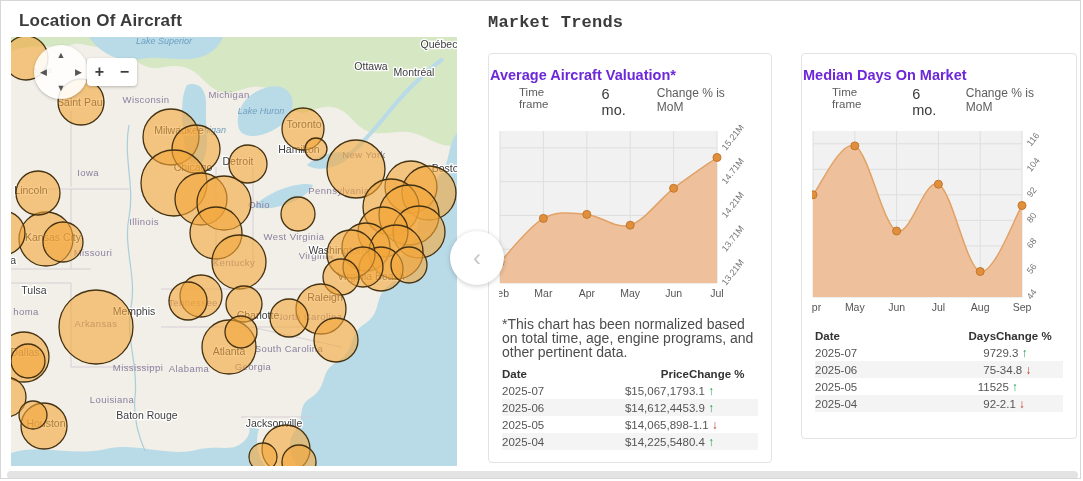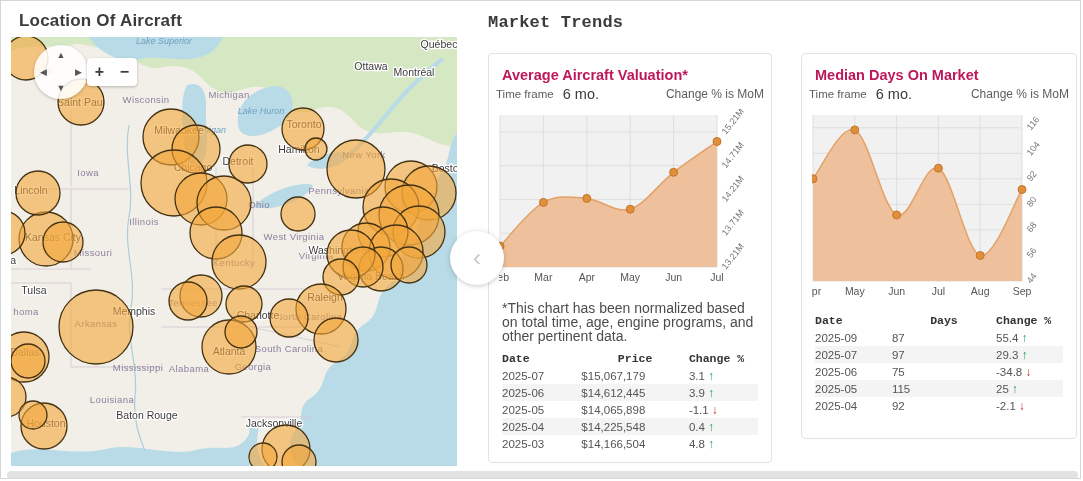--- a/index.html
+++ b/index.html
@@ -15,32 +15,32 @@
   .pan-up{left:50%;top:6px;transform:translateX(-50%);}
   .pan-down{left:50%;bottom:6px;transform:translateX(-50%);}
   .pan-left{left:6px;top:50%;transform:translateY(-50%);}
   .pan-right{right:6px;top:50%;transform:translateY(-50%);}
   .zoom-ctl{position:absolute;left:86px;top:57px;width:50px;height:28px;background:#fff;border-radius:4px;box-shadow:0 1px 3px rgba(0,0,0,.25);display:flex;z-index:4;}
   .zoom-ctl button{flex:1;border:none;background:transparent;font-size:16px;font-weight:700;color:#3c3c3c;cursor:pointer;padding:0;line-height:26px;font-family:"Liberation Sans",sans-serif;}
   
   .trend-card{position:absolute;background:#fff;border:1px solid #e3e3e3;border-radius:4px;box-sizing:border-box;overflow:hidden;}
   #card-0{left:487px;top:52px;width:284px;height:410px;}
   #card-1{left:800px;top:52px;width:276px;height:386px;}
-  .card-title{margin:13px 13px 3px;font-size:14.5px;font-weight:700;color:#be185d;}
-  .meta-row{display:flex;align-items:center;margin:3px 7px 7px;}
+  .card-title{margin:13px 1px 3px;font-size:14.5px;font-weight:700;color:#6d28d9;}
+  .meta-row{display:flex;align-items:flex-start;margin:3px 30px 7px;gap:24px;}
   .meta-label{font-size:11.5px;color:#5d5d5d;}
   .meta-value{font-size:14.5px;color:#3a3a3a;margin-left:9px;}
   .meta-note{font-size:12px;color:#5d5d5d;margin-left:auto;}
   .chart-wrap{margin:4px 6px 0 10px;}
   .footnote{margin:10px 13px 2px;font-size:14px;line-height:14px;color:#4c4c4c;}
   table.mini{border-collapse:collapse;width:calc(100% - 26px);margin:7px 13px 0;font-size:11.5px;}
-  table.mini th{font-weight:700;color:#333;padding:2px 0;font-family:Liberation Mono, monospace;}
+  table.mini th{font-weight:700;color:#333;padding:2px 0;}
   table.mini td{color:#555;padding:1.5px 0;}
   table.mini th:first-child,table.mini td:first-child{text-align:left;width:31%;}
-  table.mini th:nth-child(2),table.mini td:nth-child(2){width:42%;}
+  table.mini th:nth-child(2),table.mini td:nth-child(2){text-align:right;width:42%;}
   table.mini th:last-child,table.mini td:last-child{text-align:left;}
   table.mini tbody tr:nth-child(even){background:#f4f4f4;}
   .arrow{font-weight:700;font-size:12px;margin-left:3px;}
   .up{color:#1fa052;}
   .down{color:#bf3a2b;}
   
   .carousel-prev{position:absolute;left:449px;top:230px;width:54px;height:54px;border-radius:50%;background:#fff;box-shadow:0 1px 5px rgba(0,0,0,.22);z-index:6;border:none;color:#c7c7c7;font-size:24px;cursor:pointer;}
   
   .hscroll{position:absolute;left:6px;top:470px;width:1071px;height:8px;background:#e3e3e3;border-radius:4px;z-index:3;}
   svg text{font-family:"Liberation Sans",sans-serif;}
@@ -264,25 +264,20 @@
           <tr>
             <td>2025-05</td>
             <td>$14,065,898</td>
             <td><span>-1.1</span><span class="arrow down">↓</span></td>
           </tr>
           <tr>
             <td>2025-04</td>
             <td>$14,225,548</td>
             <td><span>0.4</span><span class="arrow up">↑</span></td>
           </tr>
-          <tr>
-            <td>2025-03</td>
-            <td>$14,166,504</td>
-            <td><span>4.8</span><span class="arrow up">↑</span></td>
-          </tr>
         </tbody>
     </table>
   </div>
 
   <div class="trend-card" id="card-1">
     <div class="card-title">Median Days On Market</div>
     <div class="meta-row">
       <span class="meta-label">Time frame</span>
       <span class="meta-value">6 mo.</span>
       <span class="meta-note">Change % is MoM</span>
@@ -329,25 +324,20 @@
     <table class="mini">
       <thead>
           <tr>
             <th>Date</th>
             <th>Days</th>
             <th>Change %</th>
           </tr>
         </thead>
         <tbody>
           <tr>
-            <td>2025-09</td>
-            <td>87</td>
-            <td><span>55.4</span><span class="arrow up">↑</span></td>
-          </tr>
-          <tr>
             <td>2025-07</td>
             <td>97</td>
             <td><span>29.3</span><span class="arrow up">↑</span></td>
           </tr>
           <tr>
             <td>2025-06</td>
             <td>75</td>
             <td><span>-34.8</span><span class="arrow down">↓</span></td>
           </tr>
           <tr>

